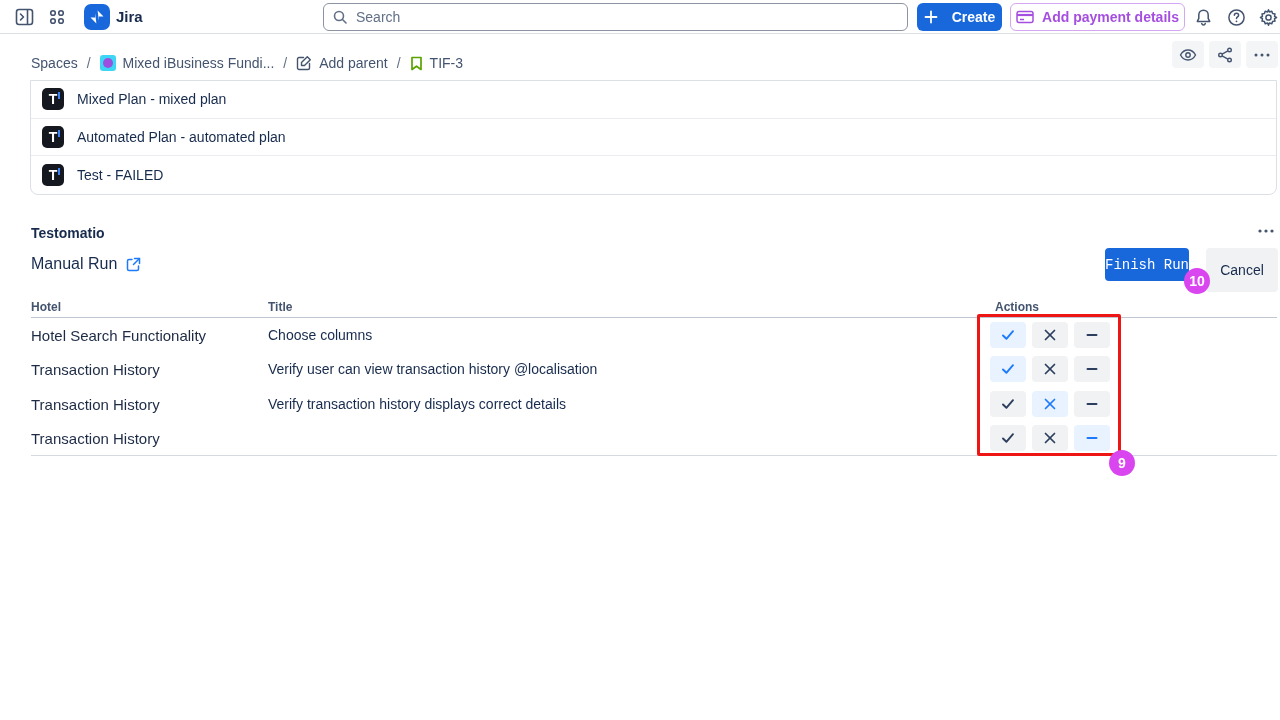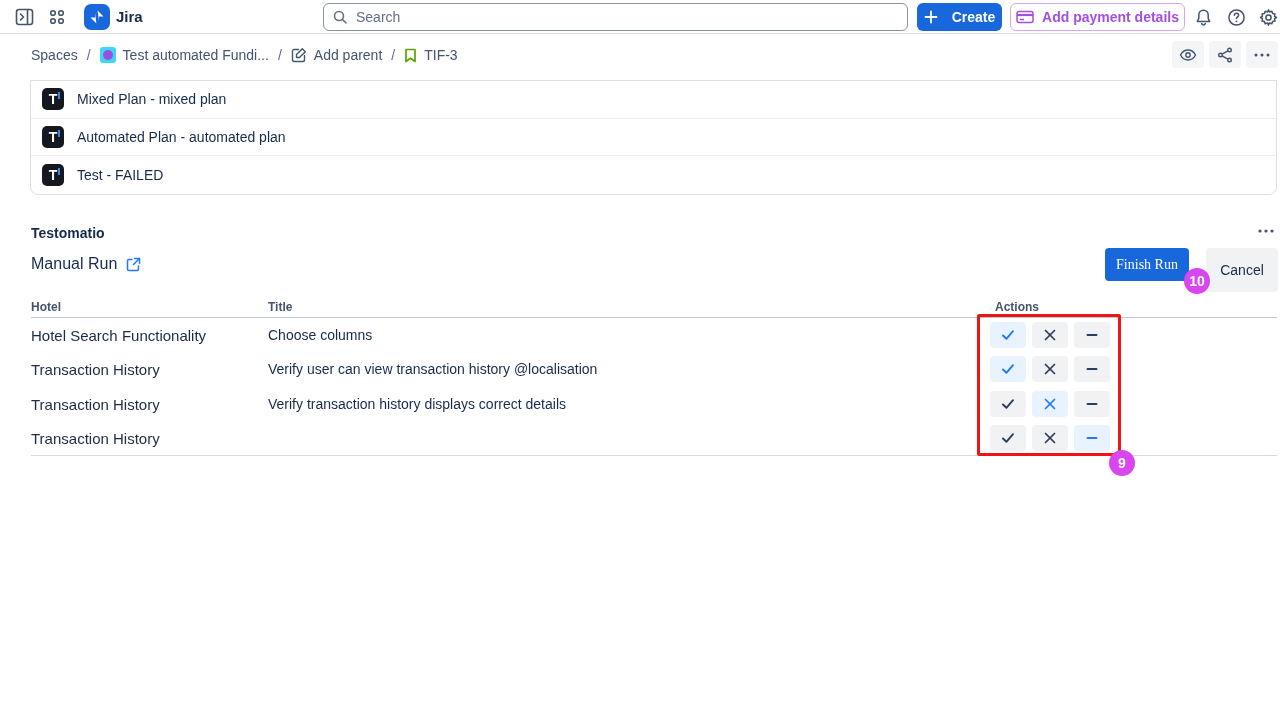--- a/index.html
+++ b/index.html
@@ -17,41 +17,41 @@
   .search-wrap svg { position:absolute; left:9px; top:6px; }
   .search-input { width:100%; height:100%; border:1px solid #8C94A3; border-radius:6px; padding:0 10px 0 32px; font-size:14px; color:#8b5cf6; outline:none; font-family:"Liberation Sans", sans-serif; background:#fff; }
   .search-input::placeholder { color:#626F86; }
   .create-btn { position:absolute; left:917px; top:3px; height:28px; width:85px; background:#1868DB; color:#fff; border:none; border-radius:6px; font-size:14px; font-weight:600; display:flex; align-items:center; justify-content:center; gap:14px; cursor:pointer; font-family:"Liberation Sans", sans-serif; }
   .payment-btn { position:absolute; left:1010px; top:3px; height:28px; width:175px; background:#fff; color:#A54FE0; border:1px solid #D5A6F2; border-radius:6px; font-size:14px; font-weight:600; display:flex; align-items:center; justify-content:center; gap:8px; cursor:pointer; font-family:"Liberation Sans", sans-serif; }
   .tb-bell { position:absolute; left:1192px; top:6px; width:22px; height:22px; }
   .tb-help { position:absolute; left:1225px; top:6px; width:22px; height:22px; }
   .tb-gear { position:absolute; left:1257px; top:6px; width:22px; height:22px; }
 
   
-  .crumbs { position:absolute; left:31px; top:44px; height:22px; display:flex; align-items:center; gap:9px; font-size:14px; color:#44546F; }
+  .crumbs { position:absolute; left:31px; top:52px; height:22px; display:flex; align-items:center; gap:9px; font-size:14px; color:#44546F; }
   .crumb-link { color:#44546F; cursor:pointer; white-space:nowrap; display:flex; align-items:center; gap:7px; }
   .crumb-sep { color:#626F86; }
   .proj-avatar { width:16px; height:16px; border-radius:3px; background:#3DD6F5; position:relative; display:inline-block; }
   .proj-avatar::after { content:""; position:absolute; left:3px; top:3px; width:10px; height:10px; border-radius:50%; background:#9B51E0; }
   .pg-actions { position:absolute; top:41px; display:flex; gap:5px; }
   .pg-actions .icon-btn { width:32px; height:27px; background:#F4F5F7; }
 
   
   .plans { position:absolute; left:30px; top:80px; width:1247px; border:1px solid #DCDFE4; border-radius:0 0 8px 8px; background:#fff; }
   .plan-row { height:37.6px; display:flex; align-items:center; gap:13px; padding-left:11px; border-bottom:1px solid #EBECF0; cursor:pointer; }
   .plan-row:last-child { border-bottom:none; }
   .t-icon { width:22px; height:22px; border-radius:5px; background:#15181E; color:#fff; position:relative; display:flex; align-items:center; justify-content:center; font-weight:700; font-size:14px; }
   .t-icon i { position:absolute; right:4px; top:4px; width:2px; height:7px; background:#3B82F6; }
   .plan-label { font-size:14px; color:#172B4D; }
 
   
   .sec-title { position:absolute; left:31px; top:225px; font-size:14px; font-weight:700; color:#172B4D; }
   .sec-more { position:absolute; left:1254px; top:222px; width:24px; height:18px; }
   .run-line { position:absolute; left:31px; top:255px; display:flex; align-items:center; gap:9px; font-size:16px; color:#172B4D; }
-  .finish-btn { position:absolute; left:1105px; top:248px; width:84px; height:33px; background:#1868DB; color:#fff; border:none; border-radius:4px; font-size:14px; font-weight:500; cursor:pointer; font-family:Liberation Serif, serif; }
+  .finish-btn { position:absolute; left:1105px; top:248px; width:84px; height:33px; background:#1868DB; color:#fff; border:none; border-radius:4px; font-size:14px; font-weight:500; cursor:pointer; font-family:Liberation Mono, monospace; }
   .cancel-btn { position:absolute; left:1206px; top:248px; width:72px; height:44px; background:#F1F2F4; color:#172B4D; border:none; border-radius:4px; font-size:14px; font-weight:500; cursor:pointer; font-family:"Liberation Sans", sans-serif; }
 
   
   .th { position:absolute; top:300px; font-size:12px; font-weight:700; color:#44546F; }
   .th-suite { left:31px; } .th-title { left:268px; } .th-actions { left:995px; }
   .head-line { position:absolute; left:31px; top:317px; width:1246px; height:1px; background:#BFC6D2; }
   .foot-line { position:absolute; left:31px; top:455px; width:1246px; height:1px; background:#D5D9E0; }
   .trow { position:absolute; left:0; width:1280px; height:34.25px; }
   .cell-suite { position:absolute; left:31px; top:50%; transform:translateY(-50%); font-size:15px; color:#1D2B45; }
   .cell-title { position:absolute; left:268px; top:50%; transform:translateY(-50%); font-size:14px; color:#172B4D; }
@@ -140,21 +140,21 @@
           <path d="M9.5 1.8 L10.4 4 L12.8 3.2 L13.6 5.4 L16 5.9 L15.5 8.3 L17.5 9.5 L15.5 10.7 L16 13.1 L13.6 13.6 L12.8 15.8 L10.4 15 L9.5 17.2 L8.6 15 L6.2 15.8 L5.4 13.6 L3 13.1 L3.5 10.7 L1.5 9.5 L3.5 8.3 L3 5.9 L5.4 5.4 L6.2 3.2 L8.6 4 Z" stroke-linejoin="round"></path>
         </svg>
     </button>
   </div>
 
   <div class="crumbs">
     <span class="crumb-link">Spaces</span>
     <span class="crumb-sep">/</span>
     <span class="crumb-link">
       <span class="proj-avatar"></span>
-      <span>Test automated Fundi...</span>
+      <span>Mixed iBusiness Fundi...</span>
     </span>
     <span class="crumb-sep">/</span>
     <span class="crumb-link">
       <svg width="16" height="16" viewBox="0 0 16 16" fill="none" stroke="#44546F" stroke-width="1.4">
           <path d="M13.5 8.5 L13.5 13 C13.5 13.8 12.8 14.5 12 14.5 L3 14.5 C2.2 14.5 1.5 13.8 1.5 13 L1.5 4 C1.5 3.2 2.2 2.5 3 2.5 L7.5 2.5" stroke-linecap="round"></path>
           <path d="M11.3 1.7 L14.3 4.7 L8.5 10.5 L5.5 10.5 L5.5 7.5 Z" stroke-linejoin="round"></path>
         </svg>
       <span>Add parent</span>
     </span>
     <span class="crumb-sep">/</span>

